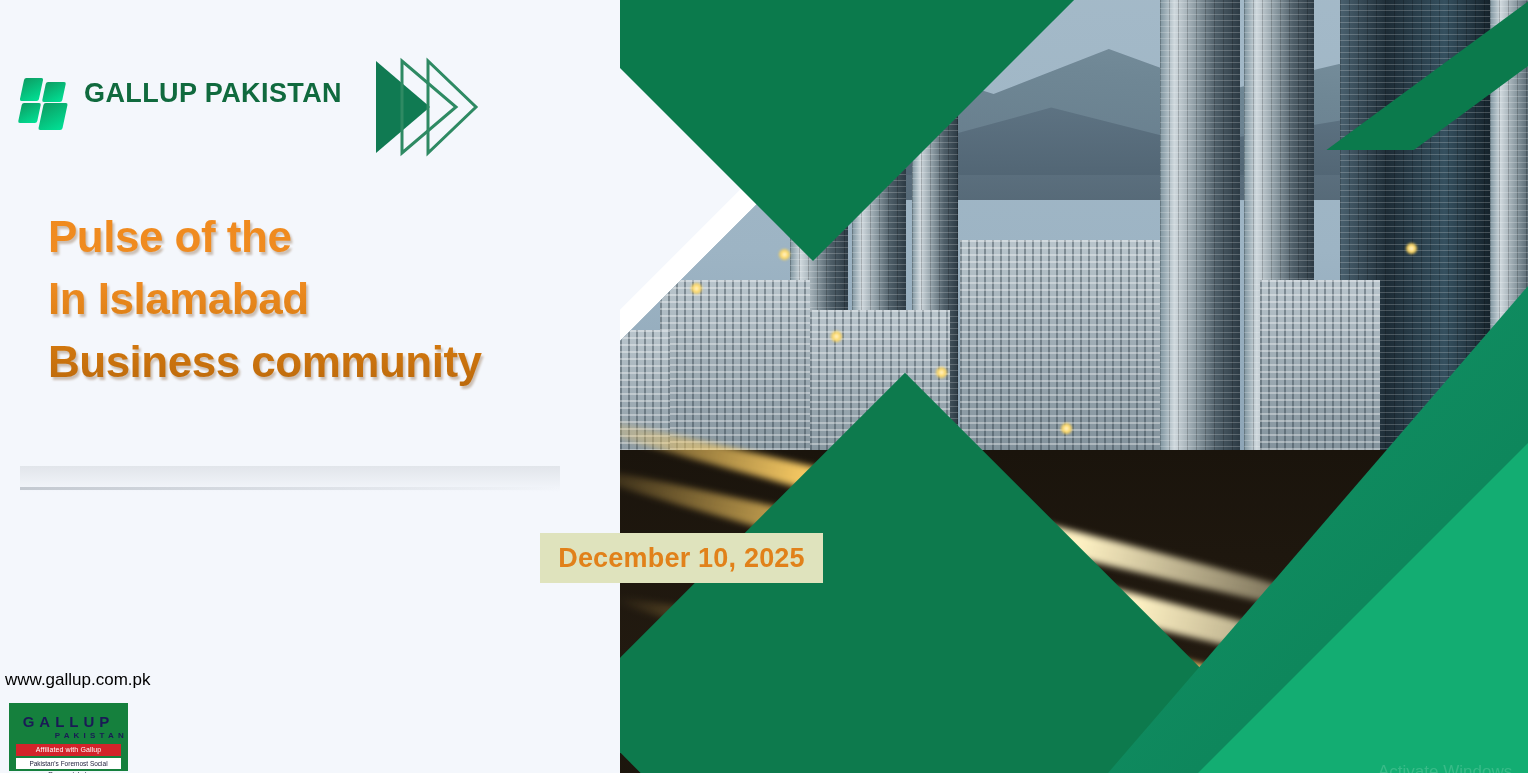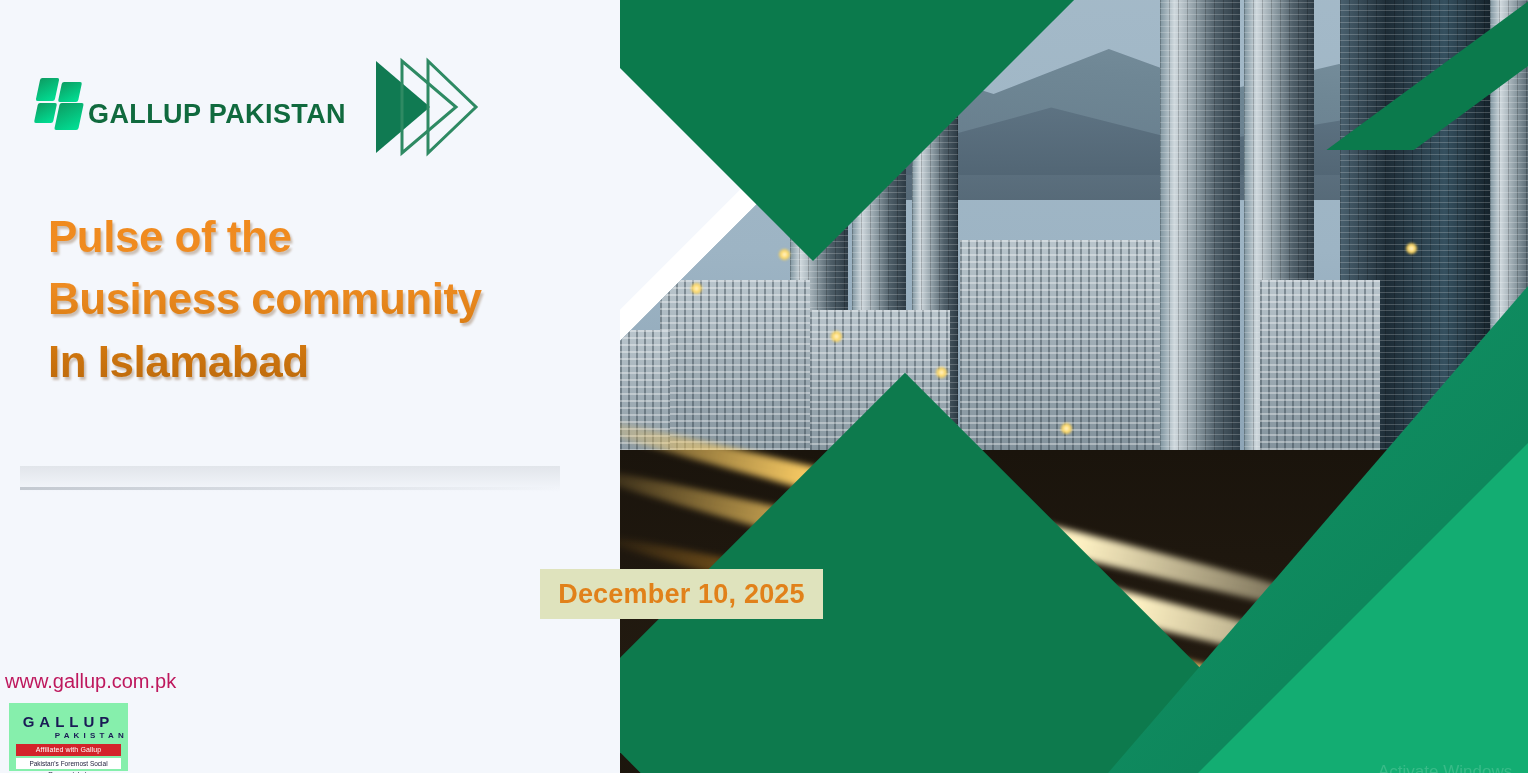--- a/index.html
+++ b/index.html
@@ -81,21 +81,21 @@
   
   .wedge-dark{position:absolute;right:0;top:286px;width:420px;height:487px;
      background:linear-gradient(135deg,#17a06a 0%,#0f8b5f 45%,#0c7f56 100%);
      clip-path:polygon(100% 0,100% 100%,0 100%);}
   .wedge-light{position:absolute;right:0;bottom:0;width:330px;height:330px;
      background:#13ad72;clip-path:polygon(100% 0,100% 100%,0 100%);}
   .stripe-tr{position:absolute;right:-10px;top:-40px;width:230px;height:190px;
      background:#0b7a4c;clip-path:polygon(100% 18%,100% 52%,46% 100%,8% 100%);}
 
   
-  .brand{position:absolute;left:38px;top:78px;display:flex;align-items:flex-end;gap:4px;}
+  .brand{position:absolute;left:22px;top:78px;display:flex;align-items:flex-start;gap:16px;}
   .mark{width:46px;height:52px;position:relative;}
   .mark i{position:absolute;display:block;width:22px;height:27px;
      background:linear-gradient(150deg,#0d9c62,#00e296);
      transform:skewX(-12deg);border-radius:2px;}
   .mark i:nth-child(1){left:0;top:0;height:23px;width:19px;}
   .mark i:nth-child(2){left:22px;top:4px;height:20px;width:20px;}
   .mark i:nth-child(3){left:-2px;top:25px;height:20px;width:19px;}
   .mark i:nth-child(4){left:19px;top:25px;height:27px;width:24px;}
   .brand-name{font-size:27px;font-weight:bold;color:#106a3e;letter-spacing:.4px;white-space:nowrap;}
 
@@ -114,27 +114,27 @@
   .title span{display:block;}
 
   .title-reflect{position:absolute;left:20px;top:466px;width:540px;height:26px;
     background:linear-gradient(180deg,rgba(210,214,220,.55),rgba(244,247,252,0));}
   .title-rule{position:absolute;left:20px;top:487px;width:540px;height:3px;
     background:linear-gradient(90deg,rgba(190,196,204,.9),rgba(244,247,252,0));}
 
   .date-badge{
     position:absolute;left:540px;top:533px;width:283px;height:50px;
     background:#dfe3bd;display:flex;align-items:center;justify-content:center;
-    color:#e1811a;font-size:27px;font-weight:bold;letter-spacing:.2px;margin-top:36px;
-  }
-
-  .site{position:absolute;left:5px;top:670px;font-size:20px;color:#be185d;}
+    color:#e1811a;font-size:27px;font-weight:bold;letter-spacing:.2px;
+  }
+
+  .site{position:absolute;left:5px;top:670px;font-size:17px;color:#000000;}
 
   .logobox{position:absolute;left:9px;top:703px;width:119px;height:68px;
-    background:#86efac;padding:0;box-sizing:border-box;}
+    background:#15803d;padding:0;box-sizing:border-box;}
   .lg-gallup{position:absolute;left:0;right:0;top:10px;text-align:center;
     font-size:15px;font-weight:bold;color:#1a1a55;letter-spacing:5px;}
   .lg-pak{position:absolute;left:0;right:0;top:28px;text-align:right;
     font-size:8px;font-weight:bold;color:#1a1a55;letter-spacing:4.2px;}
   .lg-red{position:absolute;left:7px;right:7px;top:41px;height:12px;background:#d3232a;
     color:#fff;font-size:7px;line-height:12px;text-align:center;letter-spacing:.1px;}
   .lg-white{position:absolute;left:7px;right:7px;top:55px;height:11px;background:#fff;
     color:#23233f;font-size:6.5px;line-height:11px;text-align:center;}
 
   .watermark{position:absolute;left:1378px;top:762px;font-size:17px;color:#3fbd8c;
@@ -218,22 +218,22 @@
       <polygon points="30,4 30,96 84,50" fill="none" stroke="#2e8a63" stroke-width="3"></polygon>
       <polygon points="56,4 56,96 104,50" fill="none" stroke="#2e8a63" stroke-width="3"></polygon>
     </svg>
   </div>
 
   <div class="title-reflect"></div>
   <div class="title-rule"></div>
 
   <div class="title">
     <span>Pulse of the</span>
+    <span>In Islamabad</span>
     <span>Business community</span>
-    <span>In Islamabad</span>
   </div>
 
   <div class="date-badge">December 10, 2025</div>
 
   <div class="site">www.gallup.com.pk</div>
 
   <div class="logobox">
     <div class="lg-gallup">GALLUP</div>
     <div class="lg-pak">PAKISTAN</div>
     <div class="lg-red">Affiliated with Gallup International</div>

